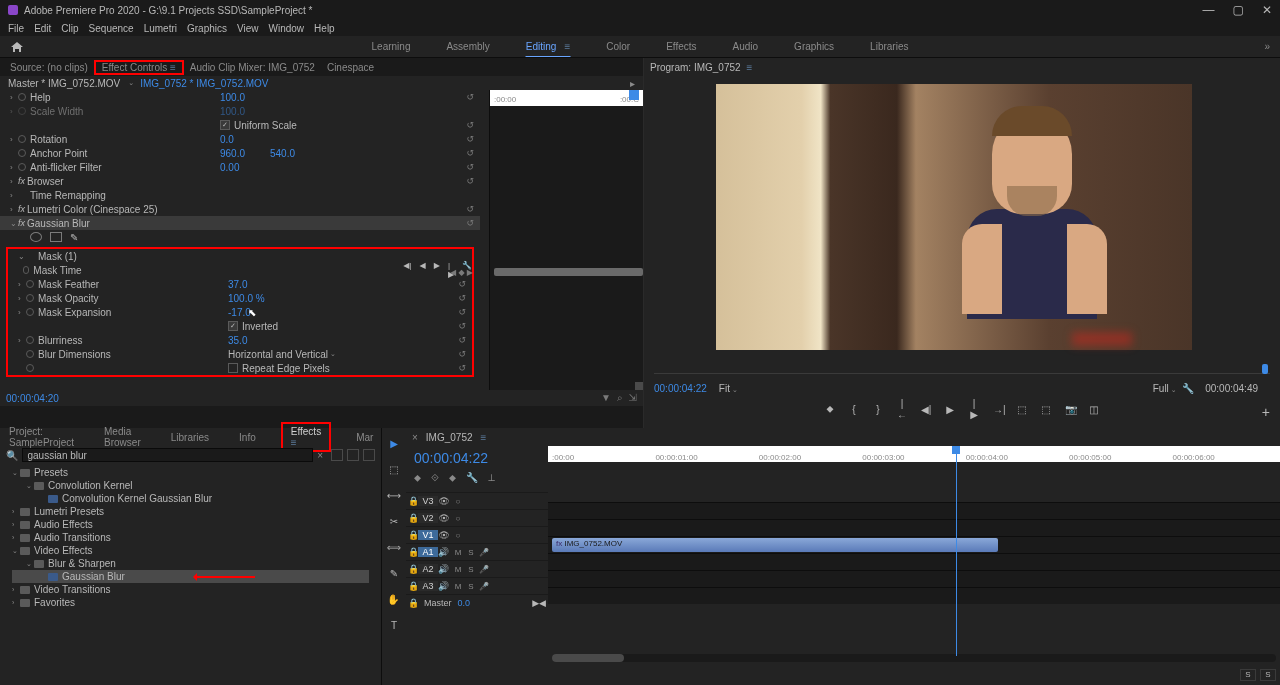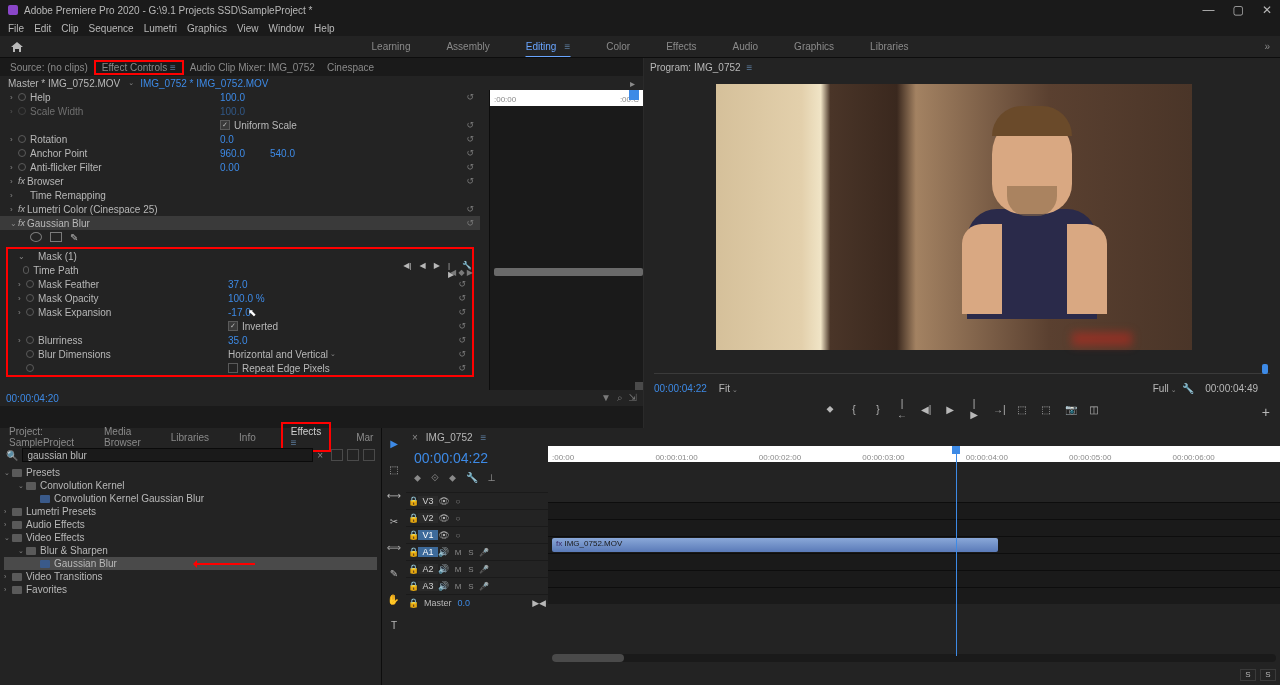--- a/index.html
+++ b/index.html
@@ -69,21 +69,21 @@
 .lower { display: flex; height: 258px; }
 .project-panel { width: 382px; background: #232323; border-right: 1px solid #0d0d0d;}
 .proj-tabs { height: 18px; display:flex; align-items:center; gap:20px; padding:0 4px; font-size:10px; color:#8a8a8a;}
 .proj-tabs .tab { padding:0 5px;}
 .proj-tabs .redtab { border:2px solid #ff0000; padding:2px 8px; color:#d0d0d0;}
 .search-row { display:flex; align-items:center; padding:2px 6px; height:18px;}
 .search-row .search-ic { color:#7a7a7a; margin-right:4px;}
 .search-row .input { flex:1; background:#1a1a1a; border:1px solid #0a0a0a; color:#b8b8b8; padding:1px 4px; font-size:10px; height:14px;}
 .search-row .x { color:#8a8a8a; margin:0 4px;}
 .search-row .cat { width:12px; height:12px; border:1px solid #4a4a4a; margin-left:4px;}
-.tree { padding: 2px 4px;}
+.tree { padding: 2px 12px;}
 .tree-item { display:flex; align-items:center; height:13px; font-size:10px; color:#b8b8b8;}
 .tree-item .fold { width:8px; font-size:7px; color:#8a8a8a;}
 .tree-item .folder-ic { width:10px; height:8px; background:#5a5a5a; margin-right:4px; border-radius:1px;}
 .tree-item.sel { background:#4a4a4a; }
 .tree-item .arrow { margin-left:auto; width:60px; height:2px; background:#ff0000; position:relative;}
 .tree-item .arrow::before { content:''; position:absolute; left:-6px; top:-3px; border:4px solid transparent; border-right-color:#ff0000;}
 .tree-item .badges { margin-left:auto; display:flex; gap:4px;}
 .tree-item .badge { width:12px;height:10px; border:1px solid #4a4a4a;}
 
 .tool-strip { width: 24px; background: #232323; display:flex; flex-direction:column; align-items:center; gap:12px; padding-top:8px;}
@@ -268,21 +268,21 @@
         </div>
         <div class="mask-group">
           <div class="eff-row">
               <span class="tw">⌄</span>
               <span style="width:12px"></span>
               <span class="label">Mask (1)</span>
             </div>
           <div class="eff-row">
               <span class="tw"></span>
               <span class="sw"></span>
-              <span class="label">Time Path</span>
+              <span class="label">Mask Time</span>
             <span class="mask-controls">
               <span>◀|</span>
               <span>◀</span>
               <span>▶</span>
               <span>|▶</span>
               <span>🔧</span>
             </span>
           </div>
           <div class="eff-row">
               <span class="tw">›</span>
@@ -435,20 +435,25 @@
           <span class="fold">›</span>
           <span class="folder-ic"></span>
           <span>Lumetri Presets</span>
         </div>
       <div class="tree-item">
           <span class="fold">›</span>
           <span class="folder-ic"></span>
           <span>Audio Effects</span>
         </div>
       <div class="tree-item">
+          <span class="fold">›</span>
+          <span class="folder-ic"></span>
+          <span>Audio Transitions</span>
+        </div>
+      <div class="tree-item">
           <span class="fold">⌄</span>
           <span class="folder-ic"></span>
           <span>Video Effects</span>
         </div>
       <div class="tree-item" style="padding-left:14px">
           <span class="fold">⌄</span>
           <span class="folder-ic"></span>
           <span>Blur &amp; Sharpen</span>
         </div>
       <div class="tree-item sel" style="padding-left:28px">

